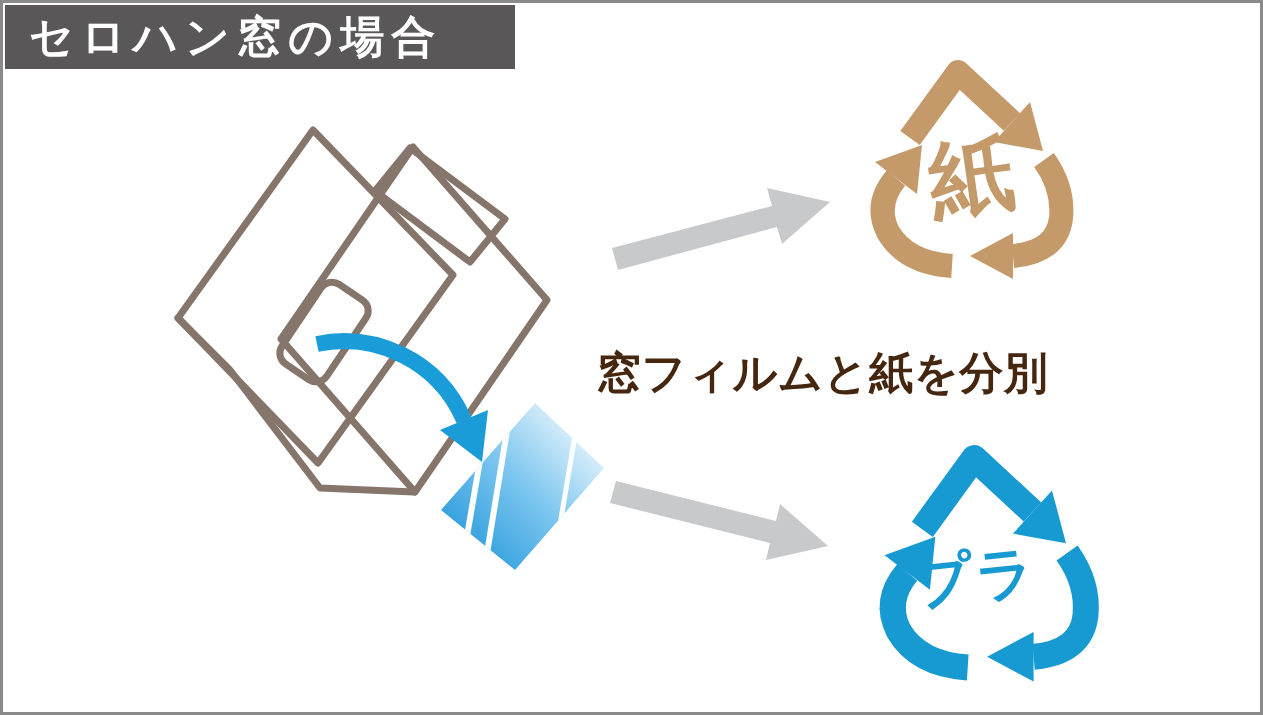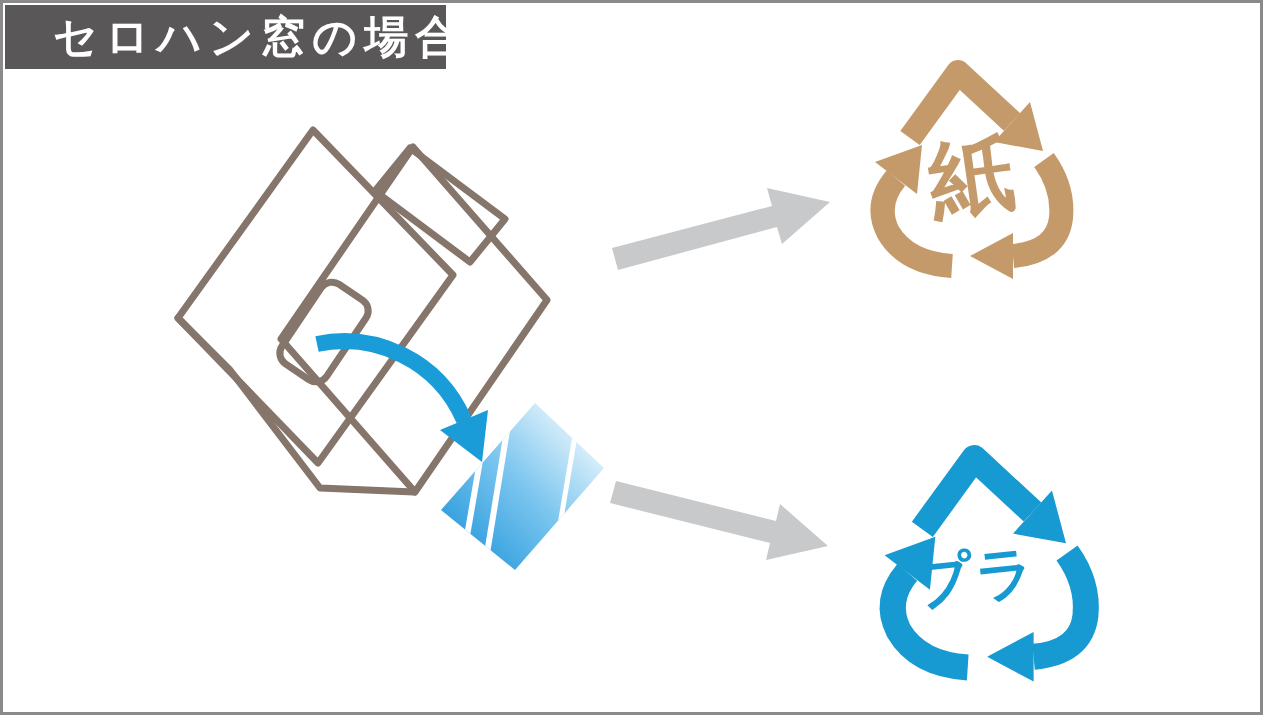--- a/index.html
+++ b/index.html
@@ -6,23 +6,23 @@
   .stage{
     position:relative;width:1263px;height:715px;background:#fff;
     font-family:"Liberation Sans","DejaVu Sans",sans-serif;
     overflow:hidden;box-sizing:border-box;
   }
   .frame{
     position:absolute;left:0;top:0;right:0;bottom:0;
     border:3px solid #8a8a8a;pointer-events:none;box-sizing:border-box;
   }
   .title-banner{
-    position:absolute;left:5px;top:5px;width:441px;height:64px;
+    position:absolute;left:5px;top:5px;width:510px;height:64px;
     background:#595757;color:#fff;display:flex;align-items:center;
-    padding-left:48px;box-sizing:border-box;
+    padding-left:24px;box-sizing:border-box;
     font-size:44px;font-weight:bold;letter-spacing:7px;white-space:nowrap;
   }
   .caption{
     position:absolute;left:597px;top:344px;
     font-size:44px;font-weight:bold;color:#45260F;letter-spacing:0.5px;
     white-space:nowrap;
   }
   svg{position:absolute;left:0;top:0;}
   .sketchLine{fill:none;stroke:#85756A;stroke-width:7;stroke-linejoin:round;stroke-linecap:round;}
   .arrowStroke{fill:none;stroke:currentColor;stroke-width:24;stroke-linejoin:round;stroke-linecap:butt;}
@@ -86,15 +86,16 @@
     <g>
       <use href="#recycle-arrows-shape" transform="translate(985,566) scale(1.08)" style="color:#1799D1"></use>
       <text class="markText" x="975" y="597" font-size="58" fill="#1799D1" letter-spacing="3" transform="rotate(-6 975 572)">プラ</text>
     </g>
   </svg>
 
   <div class="title-banner">
     <span>セロハン窓の場合</span>
   </div>
 
+  <div class="caption">窓フィルムと紙を分別</div>
 
   <div class="frame"></div>
 </div>
 
 </body></html>

